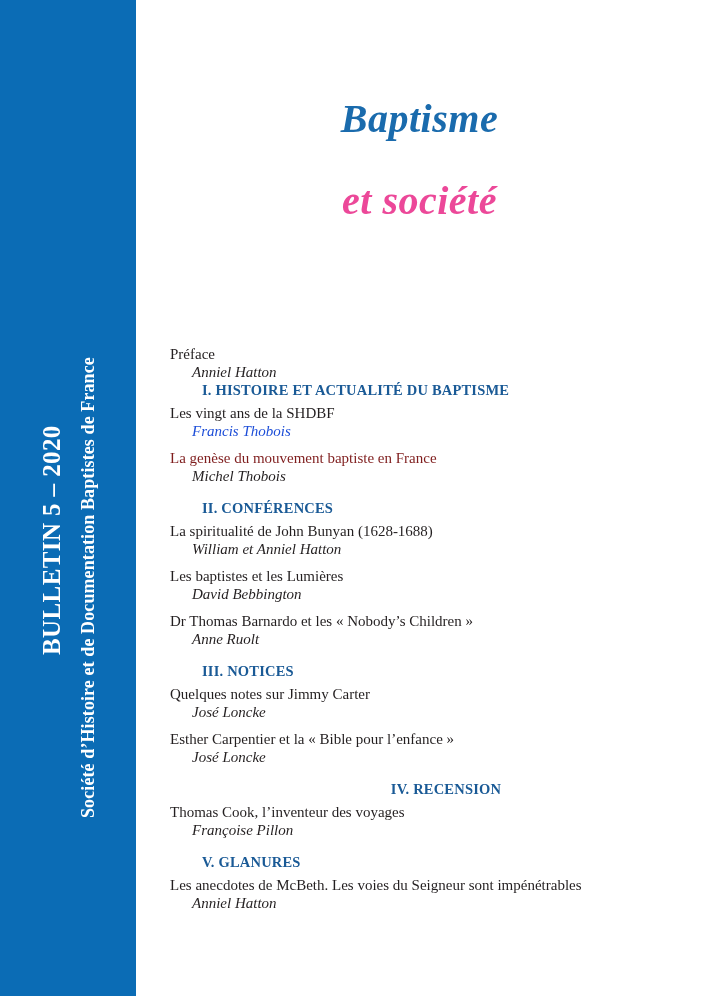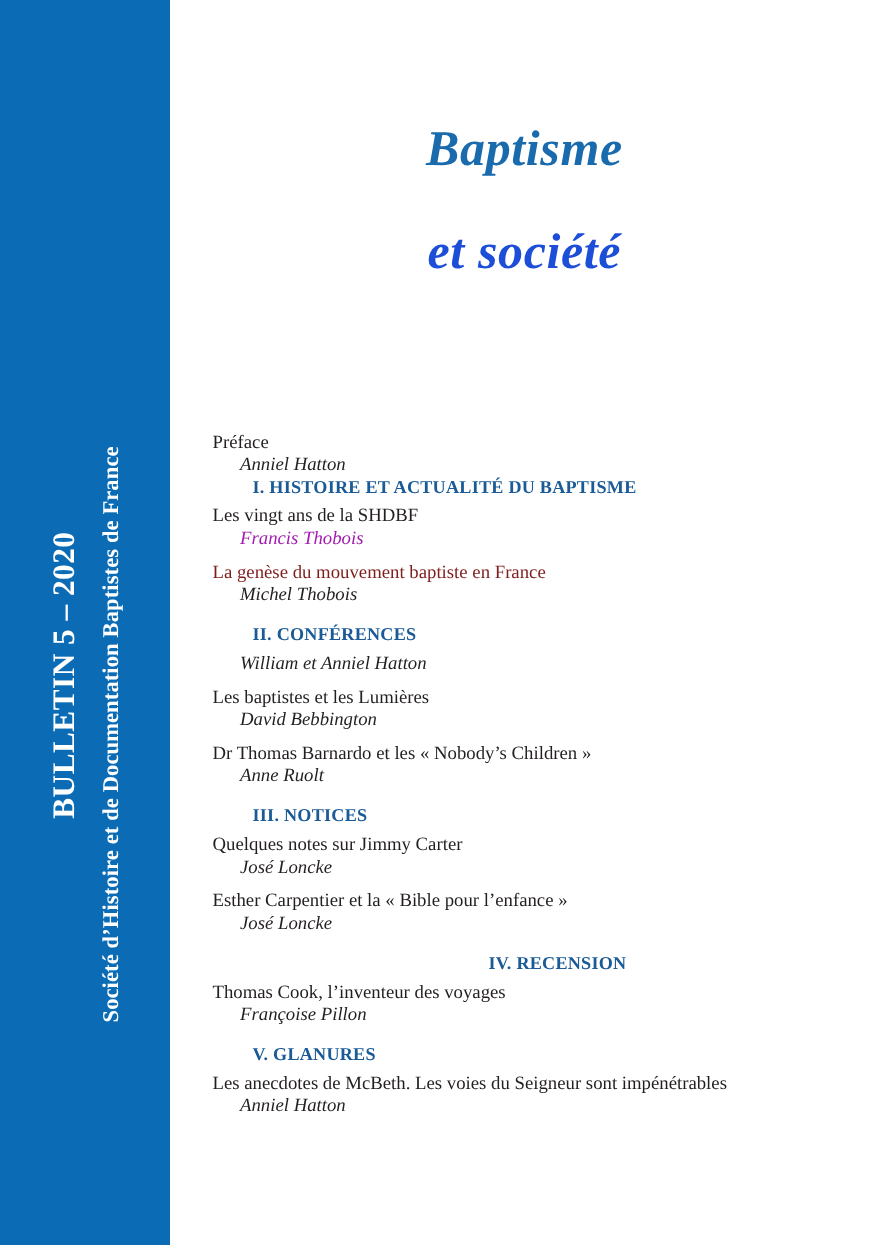--- a/index.html
+++ b/index.html
@@ -132,40 +132,41 @@
 
 <div id="cover" style="background: rgb(255, 255, 255);">
 
   <div id="spine" style="background: rgb(11, 108, 181);">
     <div class="spine-text" id="spine-bulletin">BULLETIN 5 – 2020</div>
     <div class="spine-text" id="spine-society">Société d’Histoire et de Documentation Baptistes de France</div>
   </div>
 
   <div id="title-block">
     <div class="title-line" style="color: rgb(26, 107, 173);">Baptisme</div>
-    <div class="title-line" style="color: #1d4ed8;">et société</div>
+    <div class="title-line" style="color: #ec4899;">et société</div>
   </div>
 
   <div id="toc">
     <div class="toc-entry preface-block">
       <div class="entry-title" style="color: rgb(35, 31, 32);">Préface</div>
       <div class="entry-author" style="color: rgb(35, 31, 32);">Anniel Hatton</div>
     </div>
     <div id="toc-sections">
         <div class="toc-section" style="color: rgb(26, 90, 150);">I. HISTOIRE ET ACTUALITÉ DU BAPTISME</div>
         <div class="toc-entry">
           <div class="entry-title" style="color: rgb(35, 31, 32);">Les vingt ans de la SHDBF</div>
-          <div class="entry-author" style="color: #a21caf;">Francis Thobois</div>
+          <div class="entry-author" style="color: #1d4ed8;">Francis Thobois</div>
         </div>
         <div class="toc-entry">
           <div class="entry-title" style="color: #7f1d1d;">La genèse du mouvement baptiste en France</div>
           <div class="entry-author" style="color: rgb(35, 31, 32);">Michel Thobois</div>
         </div>
         <div class="toc-section" style="color: rgb(26, 90, 150);">II. CONFÉRENCES</div>
         <div class="toc-entry">
+          <div class="entry-title" style="color: rgb(35, 31, 32);">La spiritualité de John Bunyan (1628-1688)</div>
           <div class="entry-author" style="color: rgb(35, 31, 32);">William et Anniel Hatton</div>
         </div>
         <div class="toc-entry">
           <div class="entry-title" style="color: rgb(35, 31, 32);">Les baptistes et les Lumières</div>
           <div class="entry-author" style="color: rgb(35, 31, 32);">David Bebbington</div>
         </div>
         <div class="toc-entry">
           <div class="entry-title" style="color: rgb(35, 31, 32);">Dr Thomas Barnardo et les « Nobody’s Children »</div>
           <div class="entry-author" style="color: rgb(35, 31, 32);">Anne Ruolt</div>
         </div>

